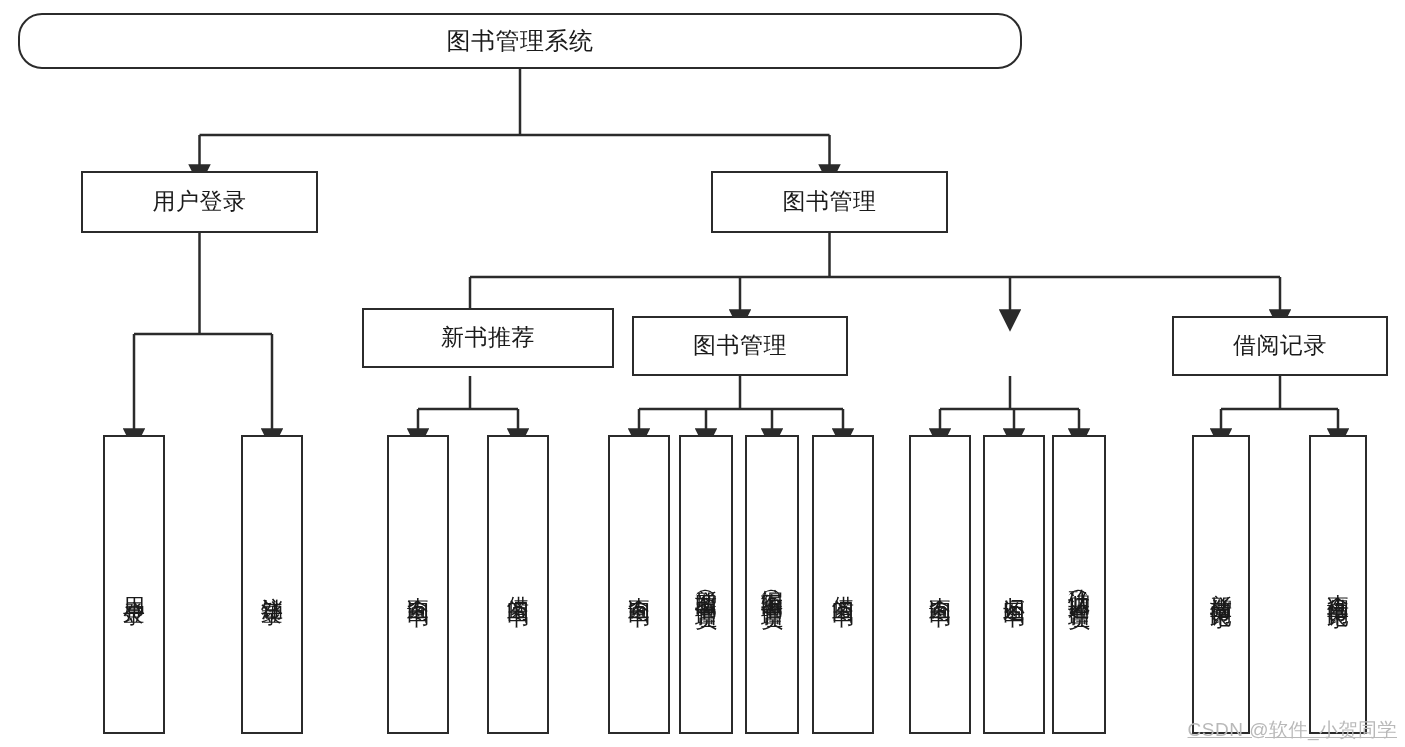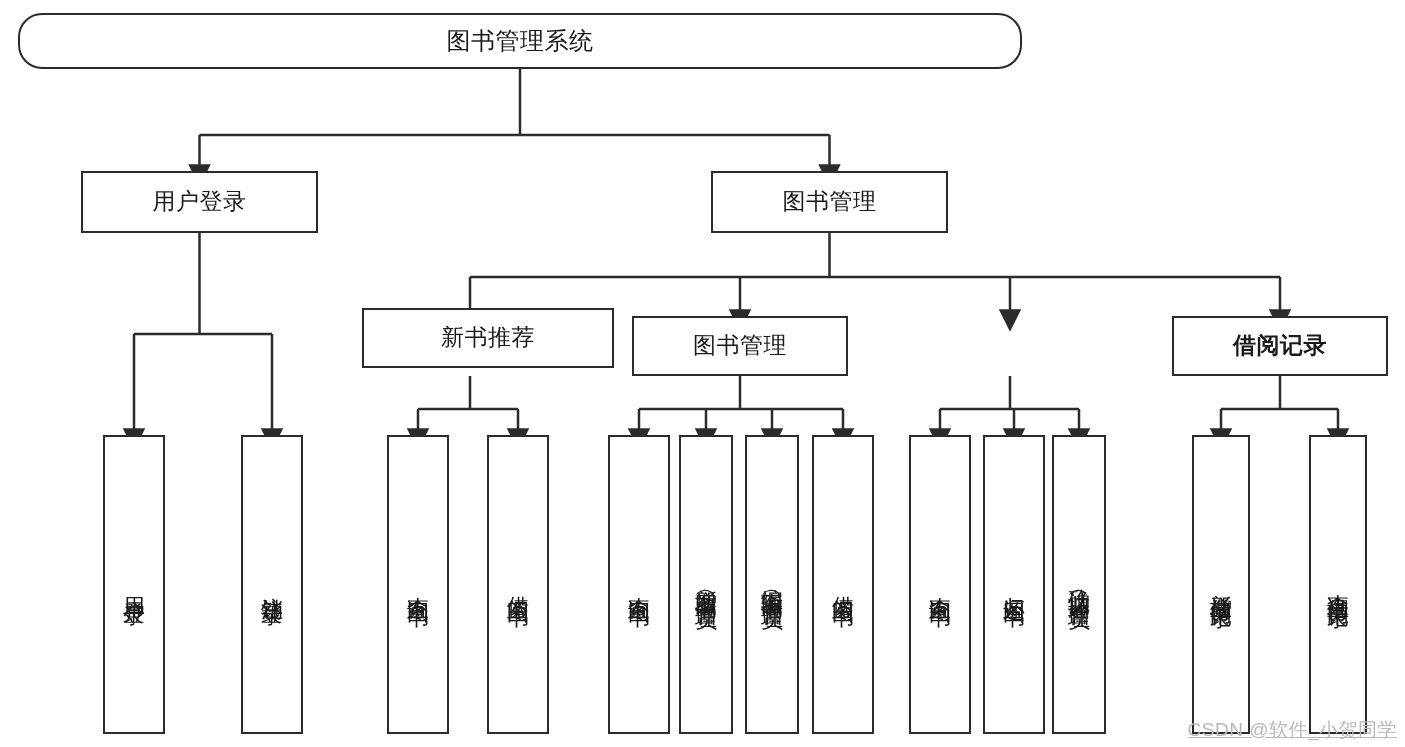--- a/index.html
+++ b/index.html
@@ -124,21 +124,21 @@
   <div class="node horiz" id="n-l2_book_manage" style="left: 711px; top: 171px; width: 237px; height: 62px; align-items: center;">
     <span class="label">图书管理</span>
   </div>
 
   <div class="node horiz" id="n-l3_new_book_rec" style="left: 362px; top: 308px; width: 252px; height: 60px;">
     <span class="label">新书推荐</span>
   </div>
   <div class="node horiz" id="n-l3_book_borrow" style="left: 632px; top: 316px; width: 216px; height: 60px;">
     <span class="label">图书管理</span>
   </div>
-  <div class="node horiz" id="n-l3_borrow_record" style="left: 1172px; top: 316px; width: 216px; height: 60px; font-weight: bold;">
+  <div class="node horiz" id="n-l3_borrow_record" style="left: 1172px; top: 316px; width: 216px; height: 60px;">
     <span class="label">借阅记录</span>
   </div>
 
   <div class="node vert" id="n-leaf_user_login" style="left: 103px; top: 435px; width: 62px; height: 299px;">
     <span class="label">用户登录</span>
   </div>
   <div class="node vert" id="n-leaf_logout" style="left: 241px; top: 435px; width: 62px; height: 299px;">
     <span class="label">注销登录</span>
   </div>
 

